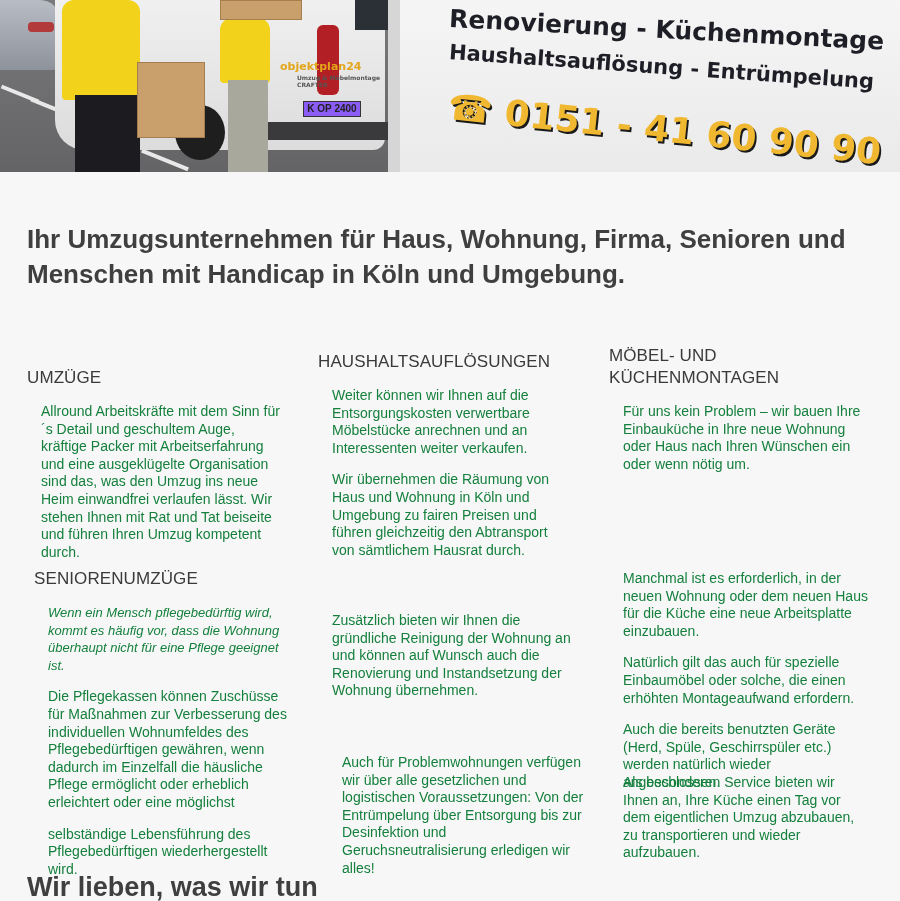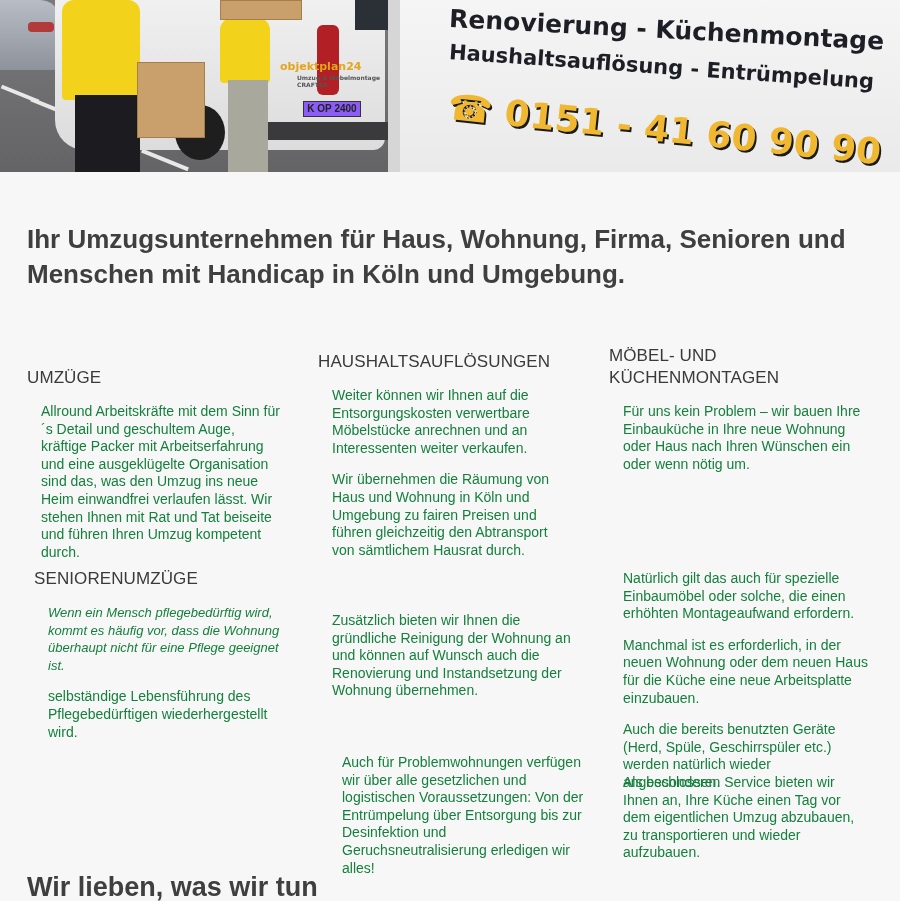--- a/index.html
+++ b/index.html
@@ -97,41 +97,42 @@
 <h1 class="headline" style="margin:0;">Ihr Umzugsunternehmen für Haus, Wohnung, Firma, Senioren und Menschen mit Handicap in Köln und Umgebung.</h1>
 
 <div class="col" style="left:27px;top:362px;">
   <h3>UMZÜGE</h3>
   <p>Allround Arbeitskräfte mit dem Sinn für´s Detail und geschultem Auge, kräftige Packer mit Arbeitserfahrung und eine ausgeklügelte Organisation sind das, was den Umzug ins neue Heim einwandfrei verlaufen lässt. Wir stehen Ihnen mit Rat und Tat beiseite und führen Ihren Umzug kompetent durch.</p>
 </div>
 
 <div class="col" style="left:34px;top:563px;">
   <h3>SENIORENUMZÜGE</h3>
   <p class="muted">Wenn ein Mensch pflegebedürftig wird, kommt es häufig vor, dass die Wohnung überhaupt nicht für eine Pflege geeignet ist.</p>
+  <p>Die Pflegekassen können Zuschüsse für Maßnahmen zur Verbesserung des individuellen Wohnumfeldes des Pflegebedürftigen gewähren, wenn dadurch im Einzelfall die häusliche Pflege ermöglicht oder erheblich erleichtert oder eine möglichst</p>
   <p>selbständige Lebensführung des Pflegebedürftigen wiederhergestellt wird.</p>
 </div>
 
 <div class="col" style="left:318px;top:346px;">
   <h3>HAUSHALTSAUFLÖSUNGEN</h3>
   <p>Weiter können wir Ihnen auf die Entsorgungskosten verwertbare Möbelstücke anrechnen und an Interessenten weiter verkaufen.</p>
   <p>Wir übernehmen die Räumung von Haus und Wohnung in Köln und Umgebung zu fairen Preisen und führen gleichzeitig den Abtransport von sämtlichem Hausrat durch.</p>
 </div>
 <div class="col" style="left:318px;top:598px;">
   <p>Zusätzlich bieten wir Ihnen die gründliche Reinigung der Wohnung an und können auf Wunsch auch die Renovierung und Instandsetzung der Wohnung übernehmen.</p>
 </div>
 <div class="col" style="left:328px;top:740px;">
   <p>Auch für Problemwohnungen verfügen wir über alle gesetzlichen und logistischen Voraussetzungen: Von der Entrümpelung über Entsorgung bis zur Desinfektion und Geruchsneutralisierung erledigen wir alles!</p>
 </div>
 
 <div class="col" style="left:609px;top:340px;width:275px;">
   <h3>MÖBEL- UND KÜCHENMONTAGEN</h3>
   <p>Für uns kein Problem – wir bauen Ihre Einbauküche in Ihre neue Wohnung oder Haus nach Ihren Wünschen ein oder wenn nötig um.</p>
 </div>
 <div class="col" style="left:609px;top:556px;width:275px;">
+  <p>Manchmal ist es erforderlich, in der neuen Wohnung oder dem neuen Haus für die Küche eine neue Arbeitsplatte einzubauen.</p>
   <p>Natürlich gilt das auch für spezielle Einbaumöbel oder solche, die einen erhöhten Montageaufwand erfordern.</p>
-  <p>Manchmal ist es erforderlich, in der neuen Wohnung oder dem neuen Haus für die Küche eine neue Arbeitsplatte einzubauen.</p>
   <p>Auch die bereits benutzten Geräte (Herd, Spüle, Geschirrspüler etc.) werden natürlich  wieder angeschlossen.</p>
 </div>
 <div class="col" style="left:609px;top:760px;width:275px;">
   <p>Als besonderen Service bieten wir Ihnen an, Ihre Küche einen Tag vor dem eigentlichen Umzug abzubauen, zu transportieren und wieder aufzubauen.</p>
 </div>
 
 <h2 class="footer-h" style="margin:0;">Wir lieben, was wir tun</h2>
 
 </body></html>

